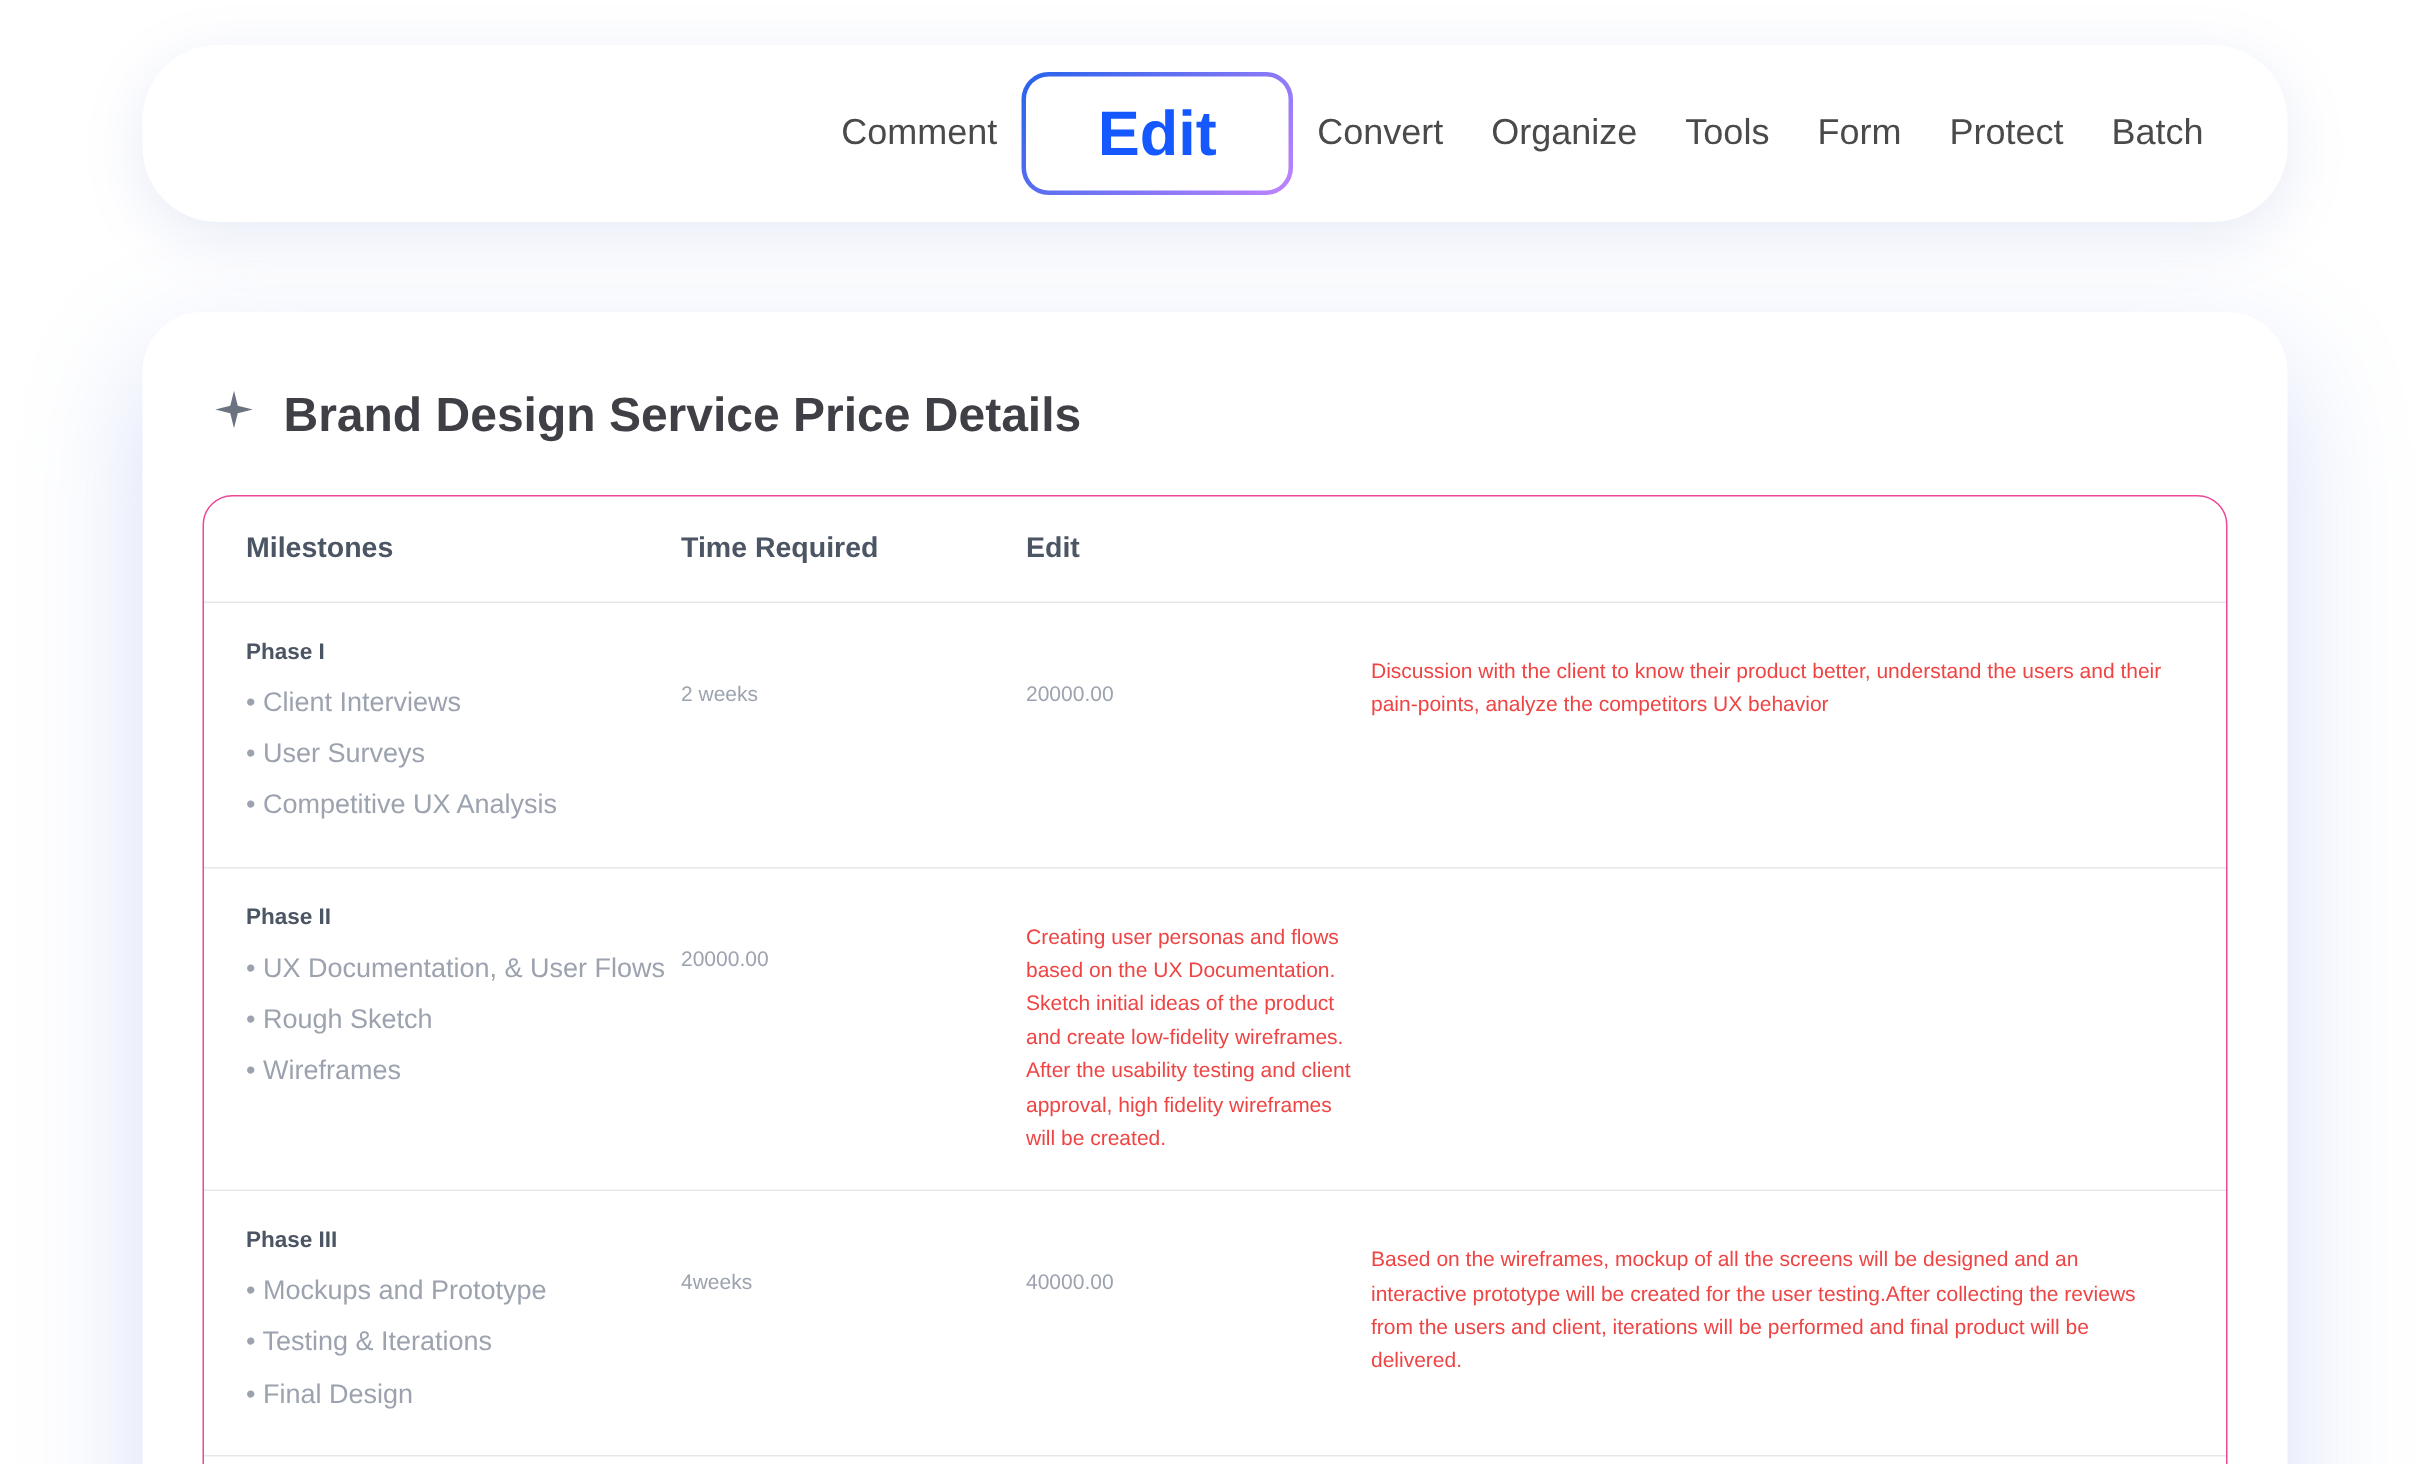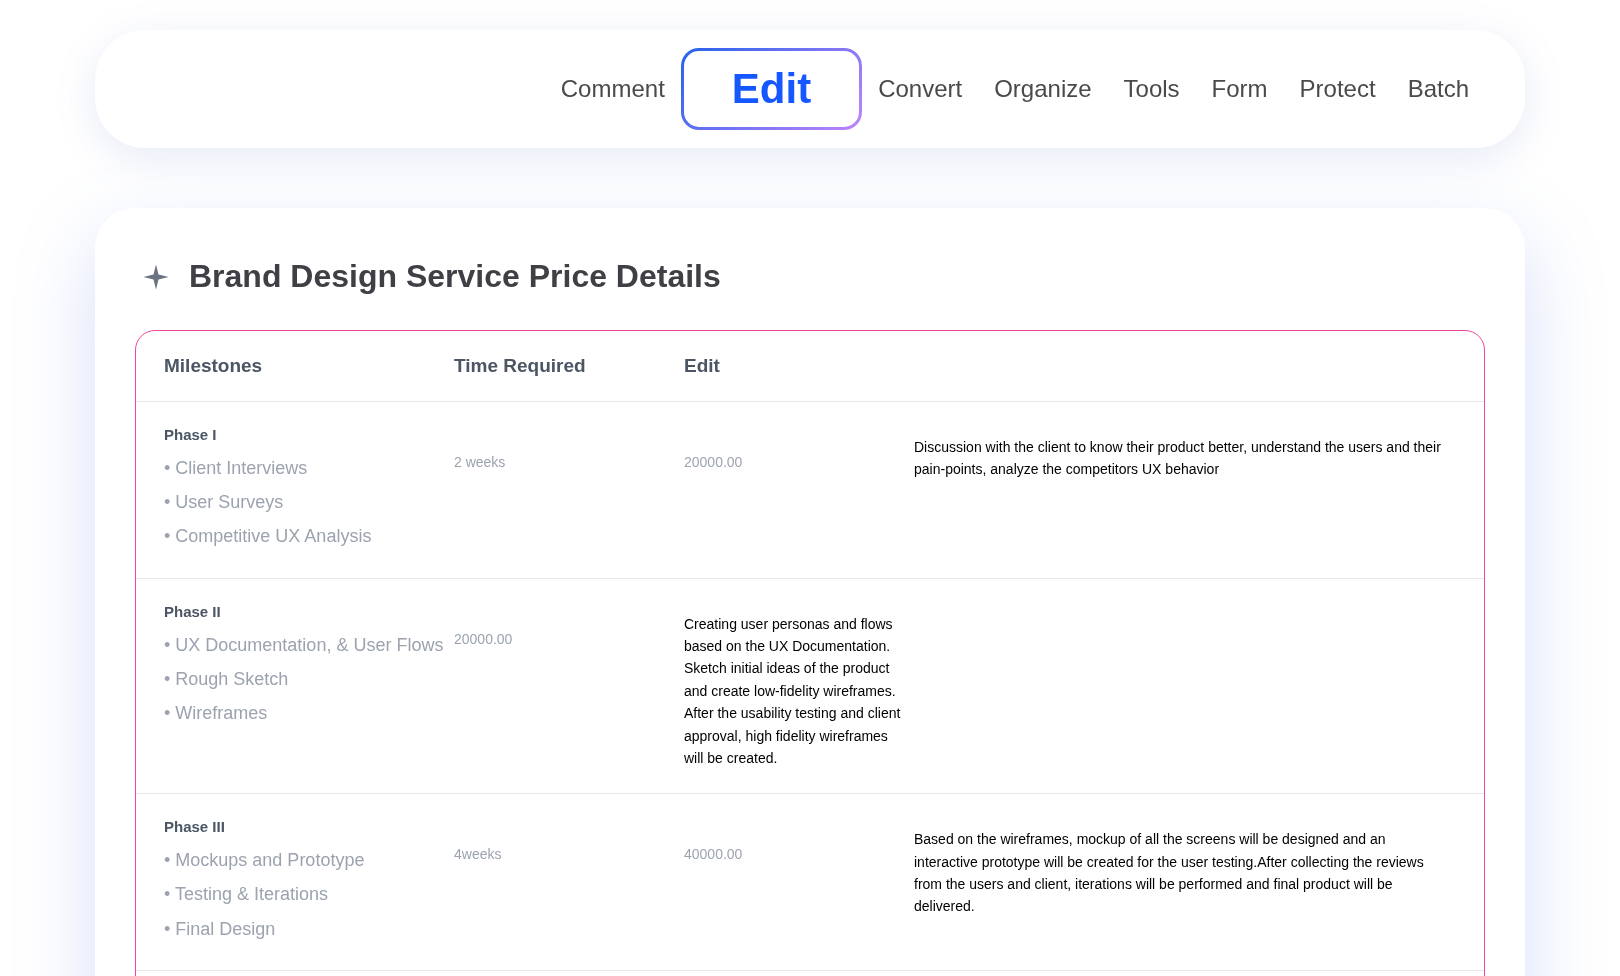--- a/index.html
+++ b/index.html
@@ -42,21 +42,21 @@
     }
     .document-card {
       background: #ffffff;
       border-radius: 40px;
       box-shadow: 0 30px 80px rgba(100, 130, 230, 0.25);
       margin-top: 60px;
       padding: 50px 40px 60px 40px;
     }
     .doc-header {
       display: flex;
-      align-items: center;
+      align-items: flex-start;
       gap: 18px;
       margin-bottom: 35px;
       padding-left: 6px;
     }
     .star-icon {
       width: 30px;
       height: 30px;
       color: #6b7280;
     }
     .doc-title {
@@ -98,21 +98,21 @@
       color: #9ca3af;
       line-height: 1.9;
     }
     .cell-value {
       font-size: 14px;
       color: #9ca3af;
       padding-top: 28px;
     }
     .desc {
       font-size: 14px;
-      color: #000000;
+      color: #ef4444;
       line-height: 1.6;
       padding-top: 10px;
       padding-right: 8px;
     }
     .total-row {
       display: grid;
       grid-template-columns: 290px 230px 230px 1fr;
       padding: 36px 28px;
       align-items: center;
     }

